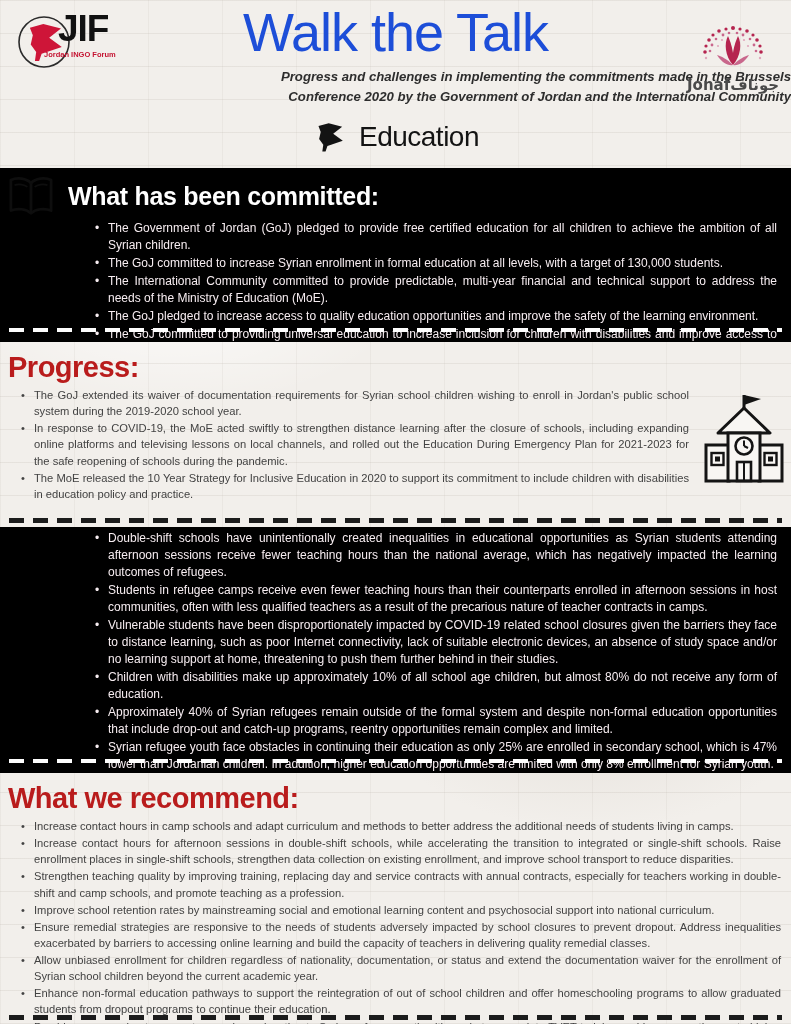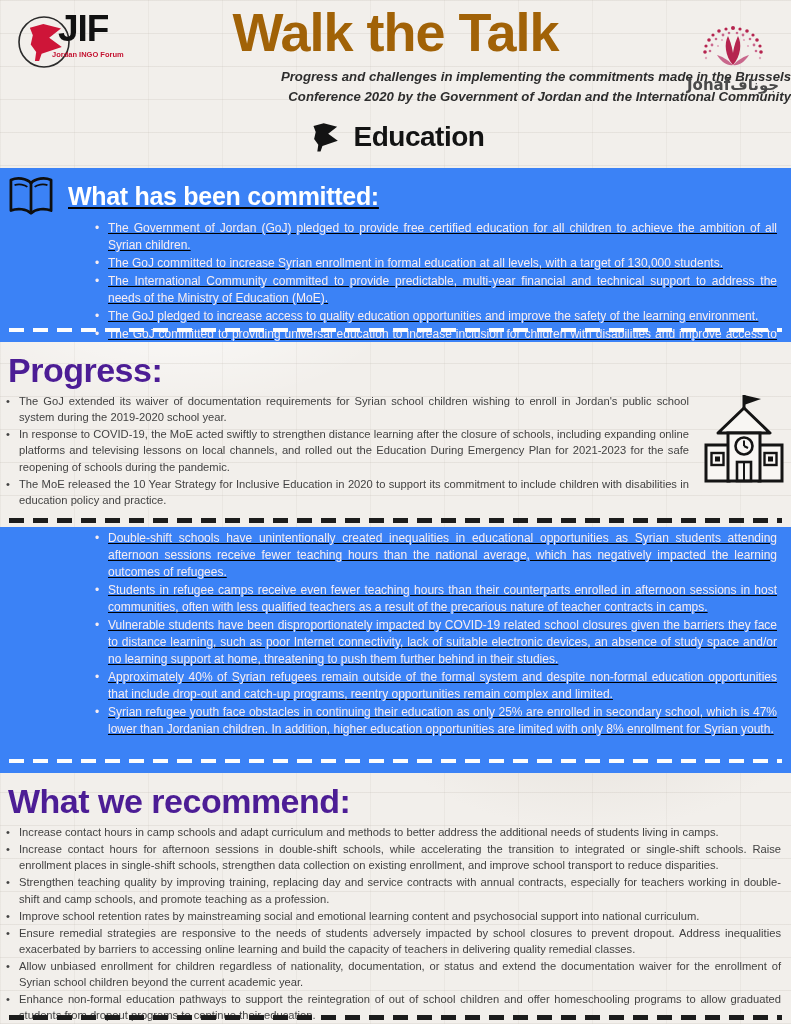--- a/index.html
+++ b/index.html
@@ -11,55 +11,55 @@
       repeating-linear-gradient(0deg, rgba(186,179,170,.22) 0 1px, transparent 1px 33px),
       repeating-linear-gradient(90deg, rgba(186,179,170,.14) 0 1px, transparent 1px 74px),
       radial-gradient(ellipse 320px 140px at 22% 30%, rgba(255,255,255,.7) 0%, transparent 70%),
       radial-gradient(ellipse 300px 160px at 75% 70%, rgba(220,214,206,.5) 0%, transparent 70%);
   }
   .page{position:relative;width:791px;height:896px;}
 
   
   .header{position:relative;height:168px;box-sizing:border-box;padding-top:4px;}
   .page-title{
-    margin:0;text-align:center;font-size:54px;font-weight:bold;color:#a16207;
+    margin:0;text-align:center;font-size:54px;font-weight:normal;color:#1d4ed8;
     letter-spacing:-1px;line-height:1.05;
   }
   .subtitle{
     margin:6px auto 8px;text-align:right;font-style:italic;font-size:13.2px;
     color:#2d2d2d;line-height:1.55;font-weight:bold;
   }
   .topic-row{
     margin-top:13px;display:flex;align-items:center;justify-content:center;gap:11px;
   }
-  .topic{font-size:28px;font-weight:bold;color:#131313;letter-spacing:-0.5px;}
+  .topic{font-size:28px;font-weight:normal;color:#131313;letter-spacing:-0.5px;}
   .jif-logo{position:absolute;left:16px;top:12px;width:150px;height:70px;}
   .jif-acronym{position:absolute;left:42px;top:-4px;font-size:37px;font-weight:bold;color:#111;letter-spacing:-1px;}
-  .jif-name{position:absolute;left:36px;top:38px;font-size:7.5px;font-weight:bold;color:#c41230;}
+  .jif-name{position:absolute;left:28px;top:38px;font-size:7.5px;font-weight:bold;color:#c41230;}
   .jonaf-logo{position:absolute;right:12px;top:23px;width:92px;text-align:center;}
   .jonaf-wordmark{font-size:15px;font-weight:bold;color:#4a4a4a;margin-top:-3px;
     font-family:"DejaVu Sans","Liberation Sans",sans-serif;}
 
   
   section{position:relative;box-sizing:border-box;overflow:hidden;}
-  .magenta{background:#3b82f6;text-decoration:underline;}
+  .magenta{background:#000000;}
   .committed{height:174px;}
   .progress{height:185px;}
   .challenges{height:246px;}
   .recommend{height:251px;}
 
   .sec-head{display:flex;align-items:center;gap:12px;padding:7px 0 0 6px;}
   .sec-head h2{margin:0;color:#ffffff;font-size:25px;font-weight:bold;letter-spacing:-0.3px;}
-  .dark-head{margin:9px 16px 2px 8px;font-size:34px;font-weight:bold;color:#4c1d95;letter-spacing:-0.5px;}
+  .dark-head{margin:9px 16px 2px 8px;font-size:29px;font-weight:bold;color:#b91c1c;letter-spacing:-0.5px;}
 
   ul.bullets{list-style:none;margin:3px 0 0 0;padding:0;text-align:justify;}
   ul.bullets li{position:relative;margin:0 0 1px 0;}
   ul.bullets li::before{content:"\2022";position:absolute;left:-13px;}
   .magenta ul.bullets{color:#f7edf1;font-size:12px;line-height:1.42;padding:0 14px 0 108px;}
-  .light ul.bullets{color:#424242;font-size:11.2px;line-height:1.44;padding:0 10px 0 19px;}
+  .light ul.bullets{color:#424242;font-size:11.2px;line-height:1.44;padding:0 10px 0 34px;}
   .progress ul.bullets{margin-right:92px;}
 
   .dash{position:absolute;left:9px;right:9px;}
   .dash-white{bottom:10px;height:4px;
     background:repeating-linear-gradient(90deg,#fdfdfd 0 15px,transparent 15px 24px);}
   .dash-black{bottom:4px;height:5px;
     background:repeating-linear-gradient(90deg,#1c1c1c 0 15px,transparent 15px 24px);}
 
   .school-icon-wrap{position:absolute;right:5px;top:46px;}
 </style>
@@ -189,20 +189,21 @@
       </svg>
     </div>
     <div class="dash dash-black"></div>
   </section>
 
   <section class="magenta challenges">
     <ul class="bullets">
         <li>Double-shift schools have unintentionally created inequalities in educational opportunities as Syrian students attending afternoon sessions receive fewer teaching hours than the national average, which has negatively impacted the learning outcomes of refugees.</li>
         <li>Students in refugee camps receive even fewer teaching hours than their counterparts enrolled in afternoon sessions in host communities, often with less qualified teachers as a result of the precarious nature of teacher contracts in camps.</li>
         <li>Vulnerable students have been disproportionately impacted by COVID-19 related school closures given the barriers they face to distance learning, such as poor Internet connectivity, lack of suitable electronic devices, an absence of study space and/or no learning support at home, threatening to push them further behind in their studies.</li>
+        <li>Children with disabilities make up approximately 10% of all school age children, but almost 80% do not receive any form of education.</li>
         <li>Approximately 40% of Syrian refugees remain outside of the formal system and despite non-formal education opportunities that include drop-out and catch-up programs, reentry opportunities remain complex and limited.</li>
         <li>Syrian refugee youth face obstacles in continuing their education as only 25% are enrolled in secondary school, which is 47% lower than Jordanian children. In addition, higher education opportunities are limited with only 8% enrollment for Syrian youth.</li>
       </ul>
     <div class="dash dash-white"></div>
   </section>
 
   <section class="light recommend">
     <h2 class="dark-head">What we recommend:</h2>
     <ul class="bullets">
         <li>Increase contact hours in camp schools and adapt curriculum and methods to better address the additional needs of students living in camps.</li>

